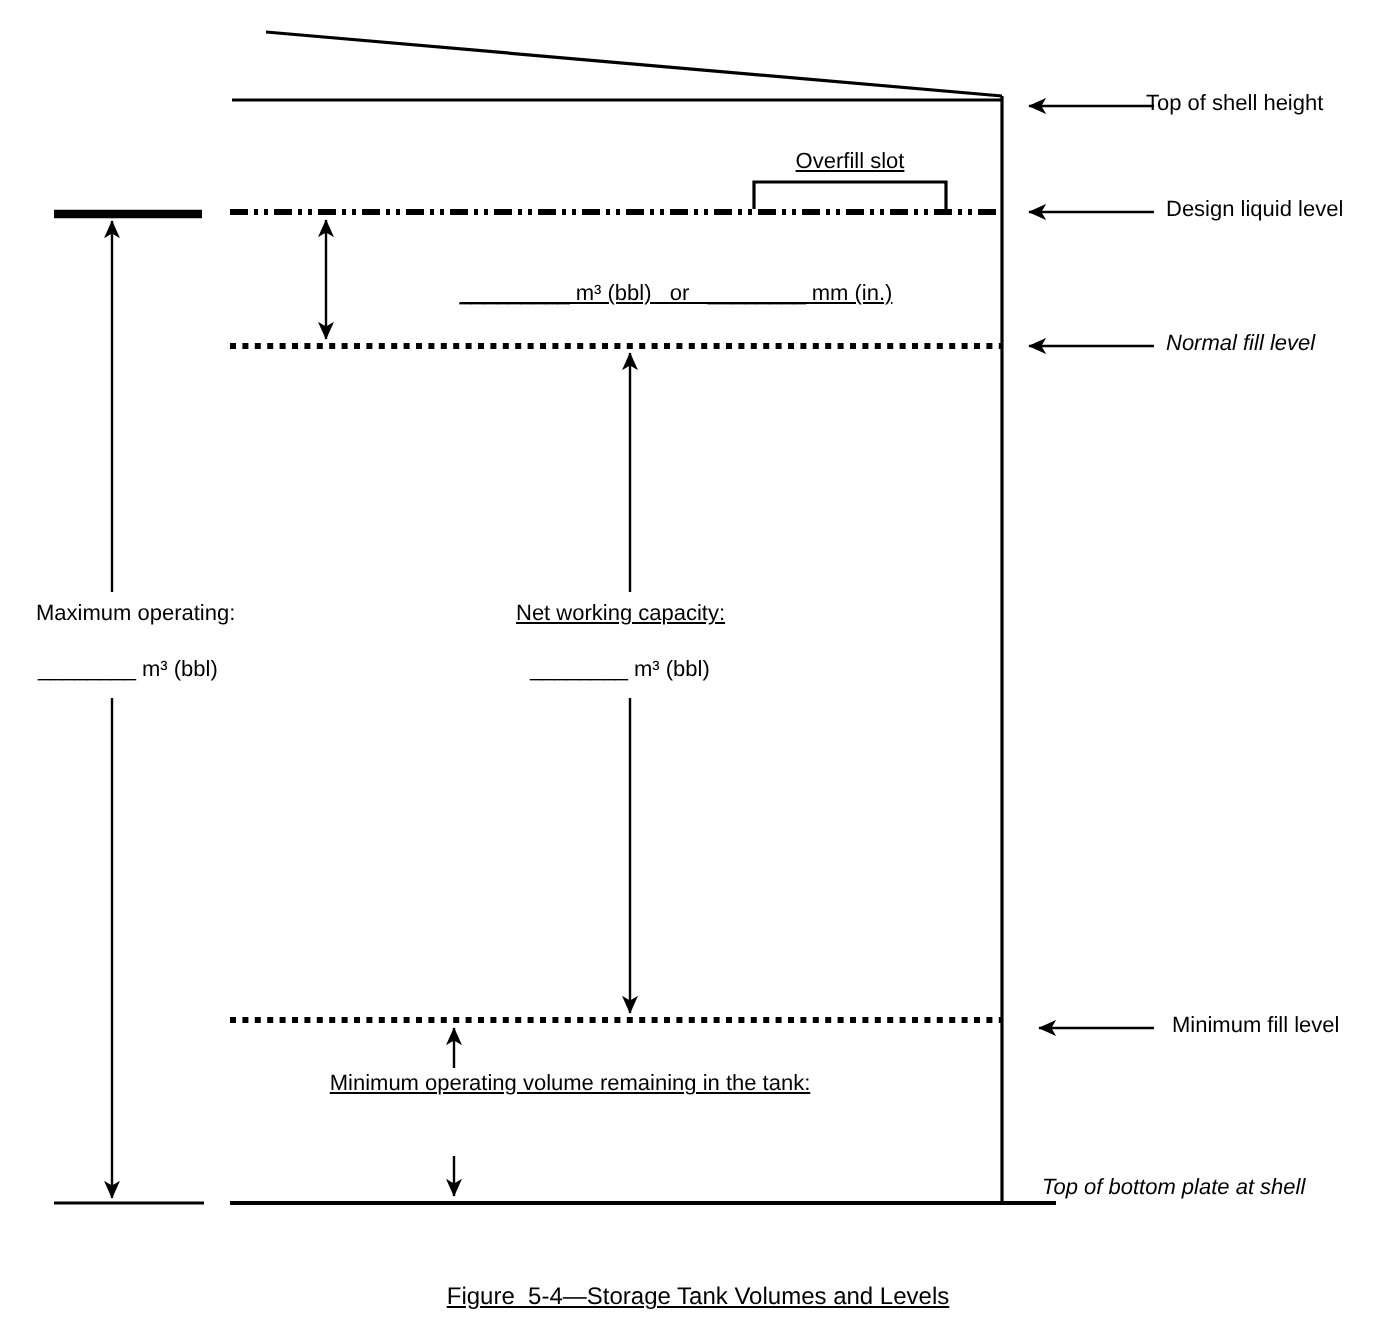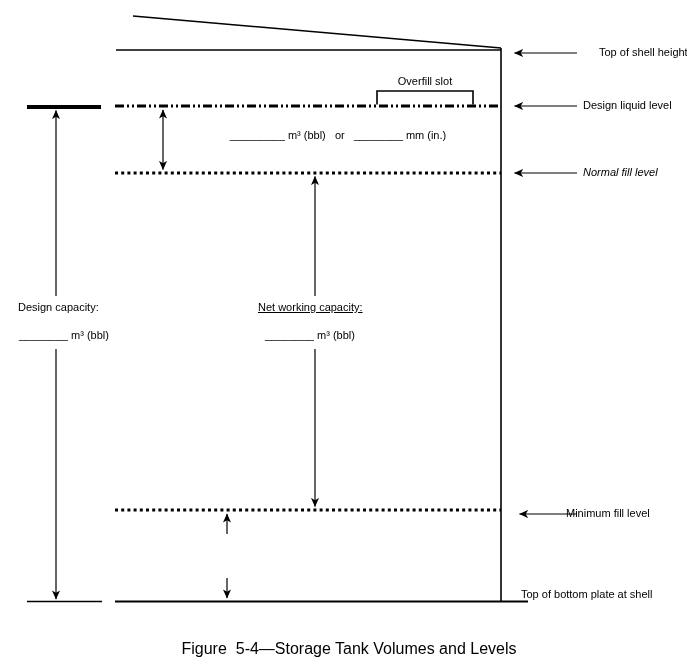--- a/index.html
+++ b/index.html
@@ -13,23 +13,23 @@
     overflow: hidden;
   }
   #diagram-svg { position: absolute; left: 0; top: 0; }
   .txt {
     position: absolute;
     font-size: 11px;
     line-height: 13px;
     color: #000000;
     white-space: pre;
   }
-  .center { text-align: center; }
+  .center { text-align: center; text-decoration: underline; }
   .caption {
-    font-size: 16px;
+    font-size: 12px;
     white-space: pre;
   }
 </style>
 </head>
 <body>
 
 <div id="canvas">
 
   <svg id="diagram-svg" width="687" height="665" viewBox="0 0 687 665">
     <defs>
@@ -64,30 +64,31 @@
     <line x1="227" y1="578" x2="227" y2="598" stroke="#000" stroke-width="1.2" marker-end="url(#ah)"></line>
 
     <line x1="577" y1="53" x2="514.5" y2="53" stroke="#000" stroke-width="1.2" marker-end="url(#ah)"></line>
     <line x1="577" y1="106" x2="514.5" y2="106" stroke="#000" stroke-width="1.2" marker-end="url(#ah)"></line>
     <line x1="577" y1="173" x2="514.5" y2="173" stroke="#000" stroke-width="1.2" marker-end="url(#ah)"></line>
     <line x1="577" y1="514" x2="519.5" y2="514" stroke="#000" stroke-width="1.2" marker-end="url(#ah)"></line>
   </svg>
 
   <div class="txt center" style="left:360px; top:75px; width:130px;">Overfill slot</div>
 
-  <div class="txt center" style="left:188px; top:129px; width:300px;">_________ m³ (bbl)   or   ________ mm (in.)</div>
+  <div class="txt center" style="left:188px; top:141px; width:300px;">_________ m³ (bbl)   or   ________ mm (in.)</div>
 
-  <div class="txt" style="left:18px; top:301px;">Design capacity:</div>
+  <div class="txt" style="left:18px; top:301px;">Maximum operating:</div>
   <div class="txt" style="left:19px; top:329px;">________ m³ (bbl)</div>
 
   <div class="txt" style="left:258px; top:301px;text-decoration:underline;">Net working capacity:</div>
   <div class="txt" style="left:265px; top:329px;">________ m³ (bbl)</div>
 
+  <div class="txt center" style="left:130px; top:536px; width:310px;">Minimum operating volume remaining in the tank:</div>
 
-  <div class="txt" style="left:599px; top:46px;">Top of shell height</div>
+  <div class="txt" style="left:573px; top:46px;">Top of shell height</div>
   <div class="txt" style="left:583px; top:99px;">Design liquid level</div>
   <div class="txt" style="left:583px; top:166px;font-style:italic;">Normal fill level</div>
-  <div class="txt" style="left:566px; top:507px;">Minimum fill level</div>
-  <div class="txt" style="left:521px; top:588px;">Top of bottom plate at shell</div>
+  <div class="txt" style="left:586px; top:507px;">Minimum fill level</div>
+  <div class="txt" style="left:521px; top:588px;font-style:italic;">Top of bottom plate at shell</div>
 
   <div class="txt caption center" style="left:54px; top:642px; width:590px;">Figure  5-4—Storage Tank Volumes and Levels</div>
 
 </div>
 
 </body></html>

